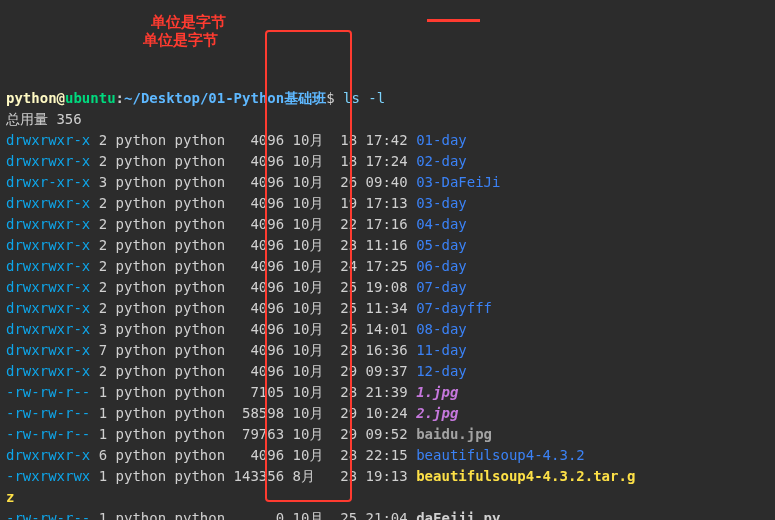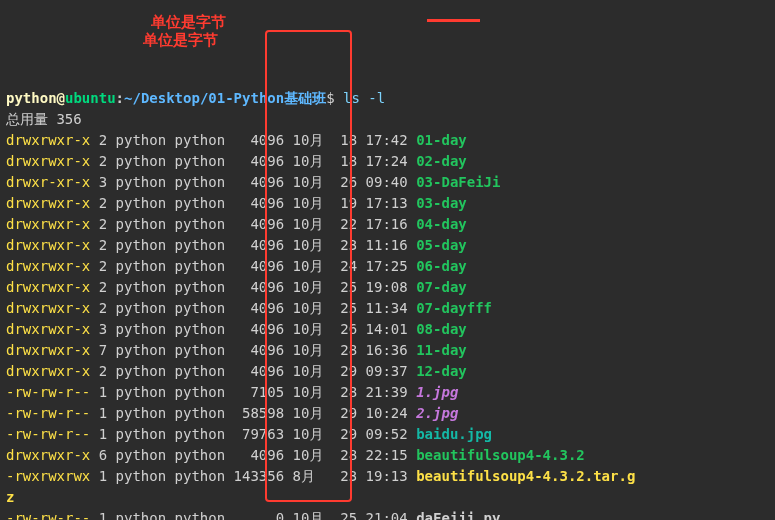--- a/index.html
+++ b/index.html
@@ -17,24 +17,24 @@
   .terminal {
     padding: 4px 6px;
     white-space: pre;
     position: relative;
   }
   .user { color: #fef9c3; font-weight: bold; }
   .host { color: #00d97e; font-weight: bold; margin-top: 40px; }
   .path { color: #5eb8ff; font-weight: bold; }
   .dollar { color: #d0d0d0; }
   .cmd { color: #7dd3fc; }
-  .perm { color: #fde047; }
-  .dir { color: #22c55e; font-weight: bold; }
+  .perm { color: #0ea5e9; }
+  .dir { color: #3b82f6; font-weight: normal; }
   .file { color: #c678dd; font-weight: bold; font-style: italic; }
-  .img { color: #14b8a6; font-weight: bold; }
+  .img { color: #a3a3a3; font-weight: bold; }
   .exec { color: #fde047; font-weight: bold; }
   .white { color: #d0d0d0; font-weight: bold;}
   .row { display: block; }
   .annot {
     position: absolute;
     color: #ff3b30;
     font-weight: bold;
     font-family: "Microsoft YaHei", sans-serif;
     font-size: 15px;
     pointer-events: none;

